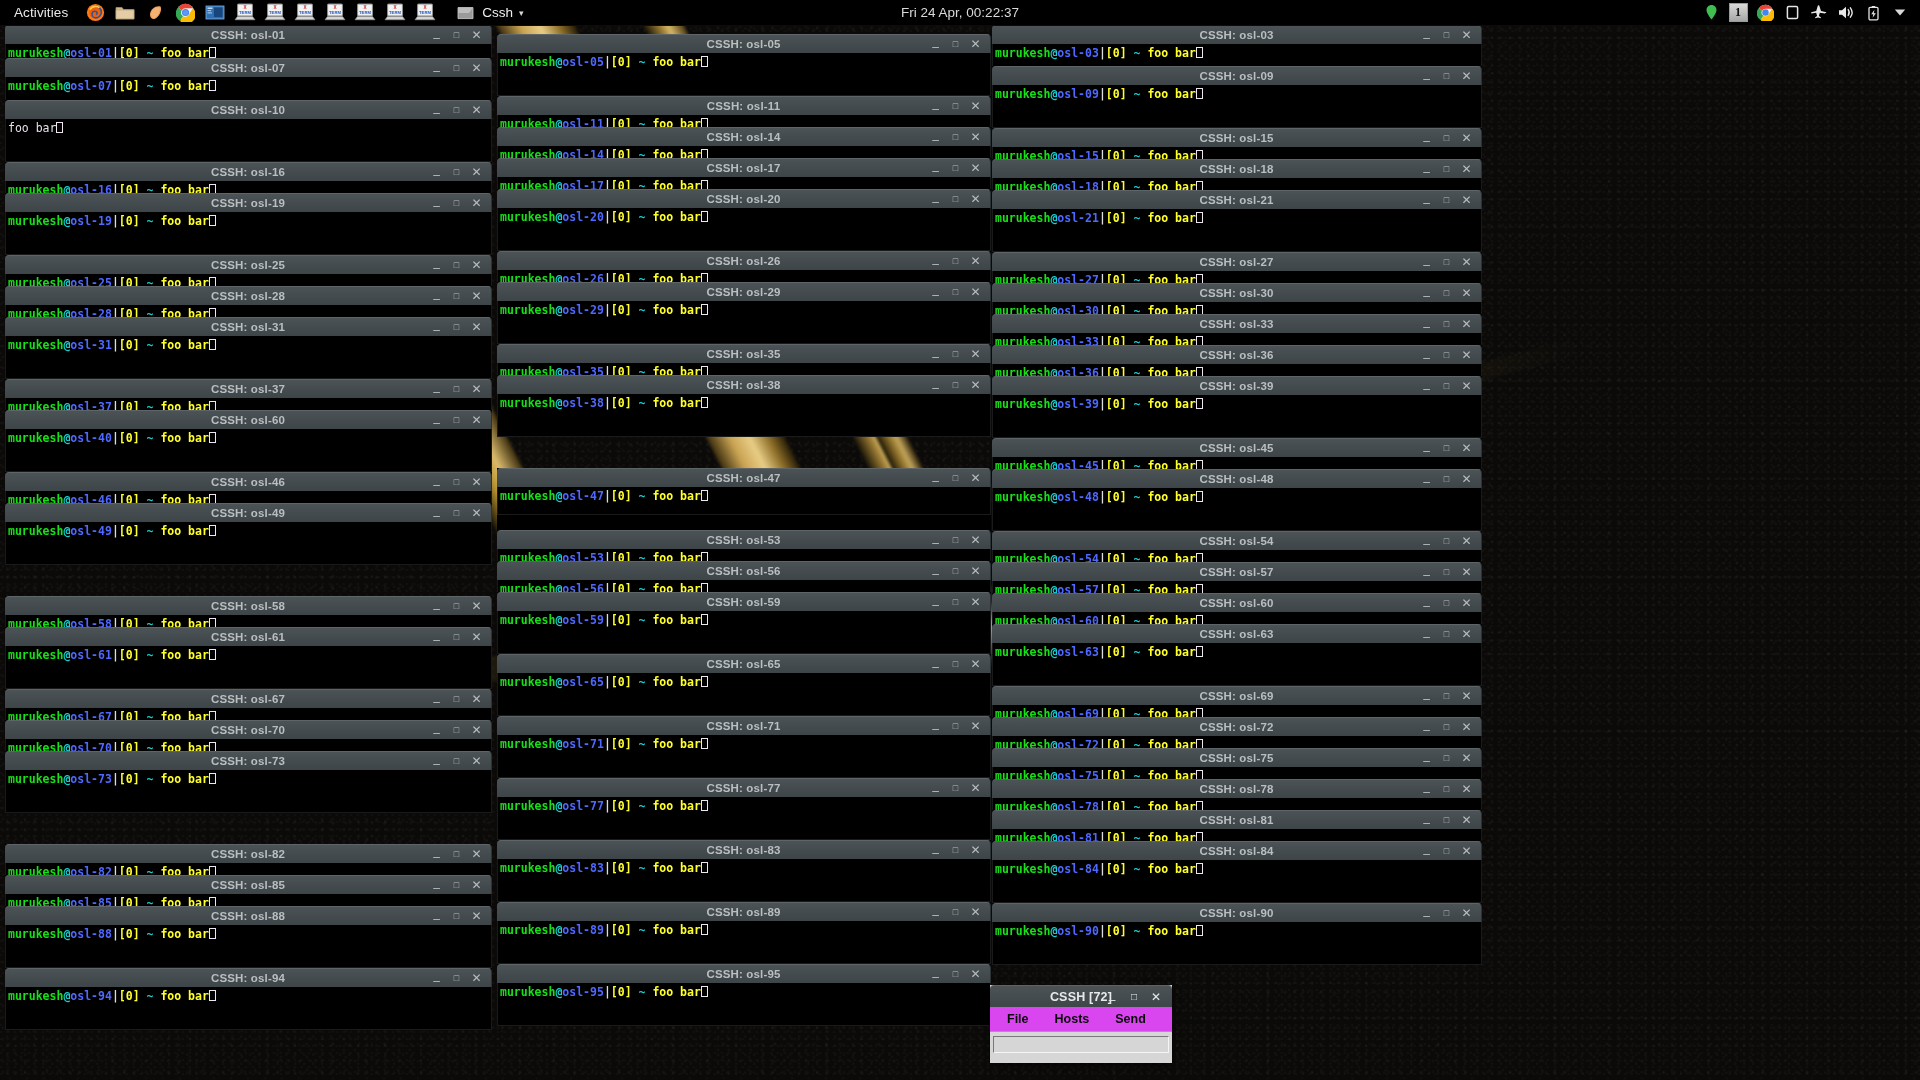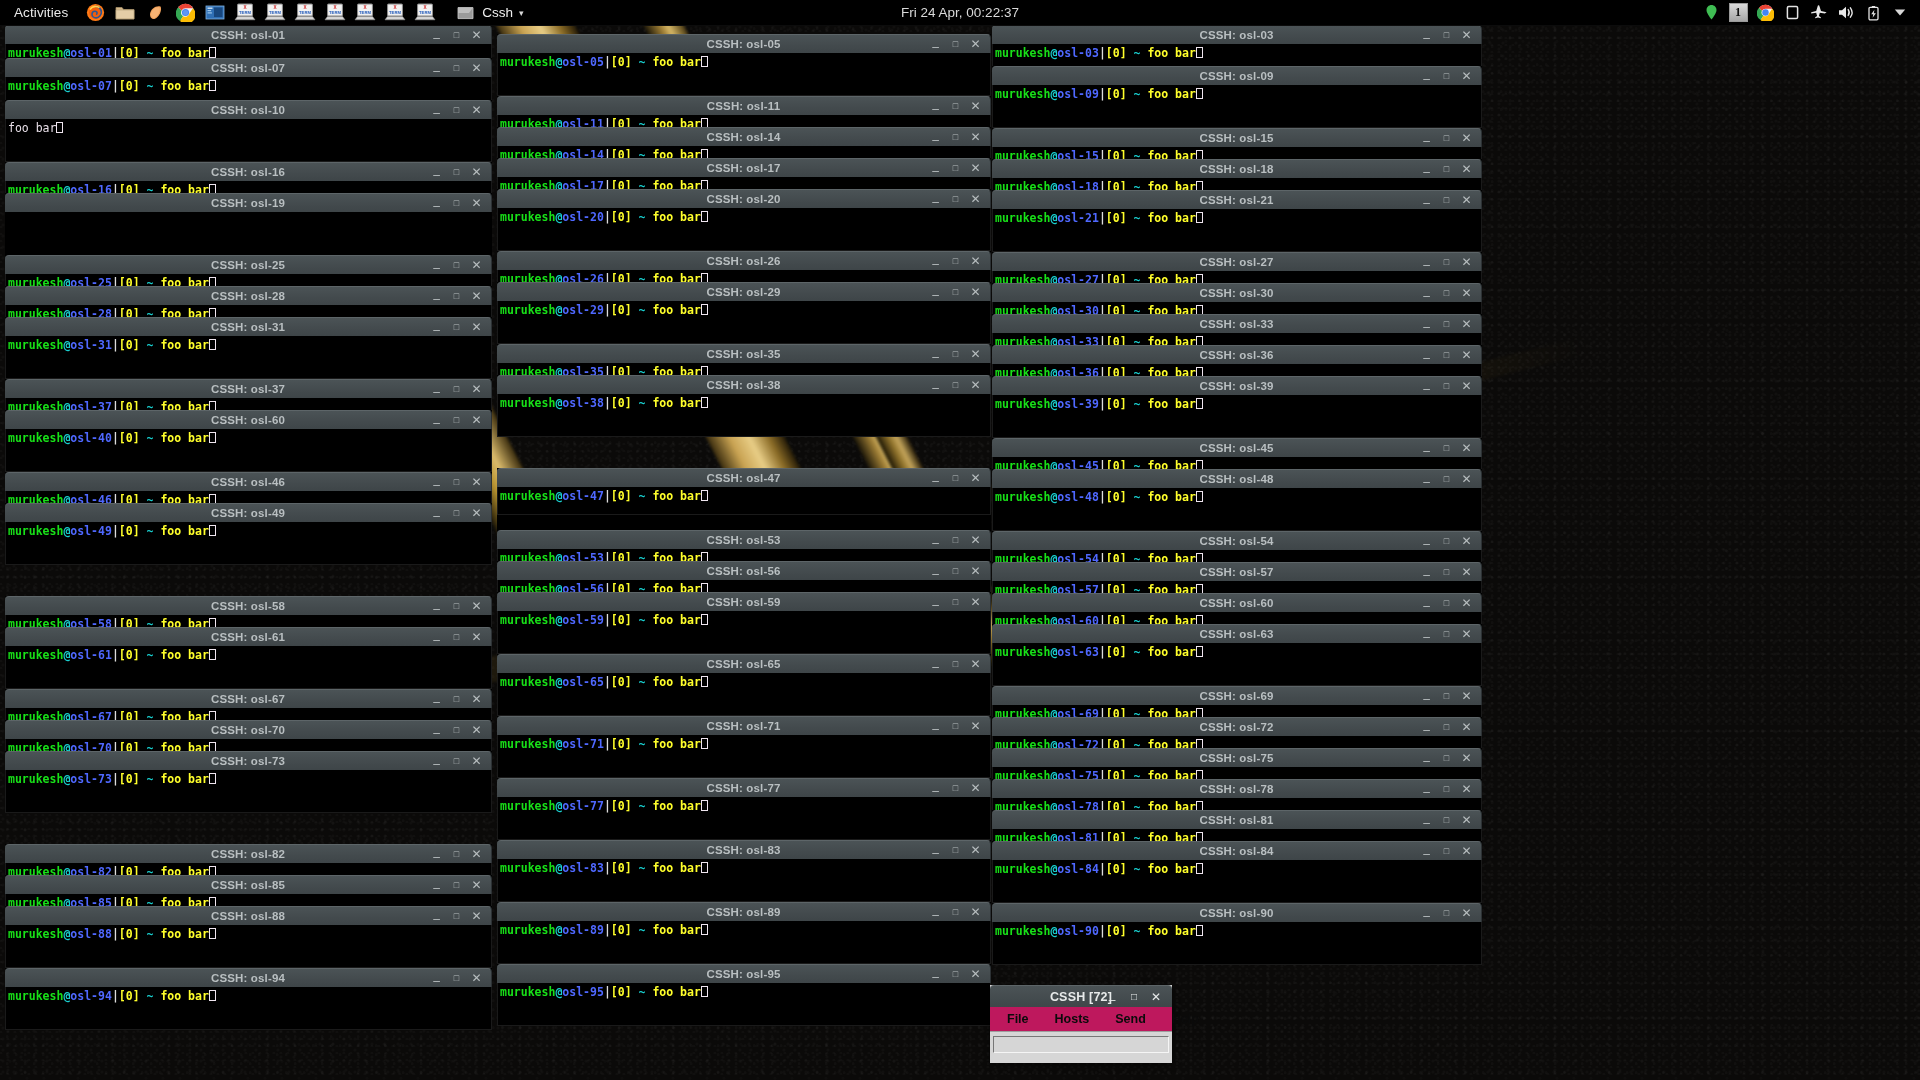--- a/index.html
+++ b/index.html
@@ -149,21 +149,21 @@
     font-size:12.5px; font-weight:bold; color:#e7eaea; letter-spacing:.2px;
   }
   #cssh .ctitle i{
     font-style:normal; color:#e7eaea; font-size:12px; position:relative; z-index:2;
     cursor:pointer; width:12px; text-align:center;
   }
   #cssh .ctitle i.mn{top:3px;}
   #cssh .ctitle i.mx{font-size:10px;}
   #cssh .menubar{
     height:25px; display:flex; align-items:center;
-    background:#be185d;
+    background:#d946ef;
     border-bottom:1px solid #9e9e9e;
     padding:0 4px;
   }
   #cssh .menubar div{
     font-size:12.5px; font-weight:bold; color:#0b0b0b;
     padding:2px 13px; cursor:pointer;
   }
   #cssh .entrywrap{ padding:4px 3px 4px 3px; background:#d6d6d6;}
   #cssh .entry{
     height:17px; background:#d6d6d6;
@@ -420,20 +420,23 @@
     </div>
     <div class="term" style="left: 5px; top: 193px; width: 487px; height: 62px; z-index: 14;">
       <div class="titlebar">
         <div class="ttl">CSSH: osl-19</div>
         <div class="btns">
           <i class="mn">–</i>
           <i class="mx">□</i>
           <i class="cl">✕</i>
         </div>
       </div>
+      <div class="body" style="height: 43px;">
+        <div class="pline"><span class="c-user">murukesh</span><span class="c-at">@</span><span class="c-host">osl-19</span><span class="c-pipe">|</span><span class="c-code">[0]</span><span class="c-pipe"> </span><span class="c-tilde">~</span><span class="c-pipe"> </span><span class="c-cmd">foo bar</span><span class="cur"></span></div>
+      </div>
     </div>
     <div class="term" style="left: 5px; top: 255px; width: 487px; height: 62px; z-index: 15;">
       <div class="titlebar">
         <div class="ttl">CSSH: osl-25</div>
         <div class="btns">
           <i class="mn">–</i>
           <i class="mx">□</i>
           <i class="cl">✕</i>
         </div>
       </div>

